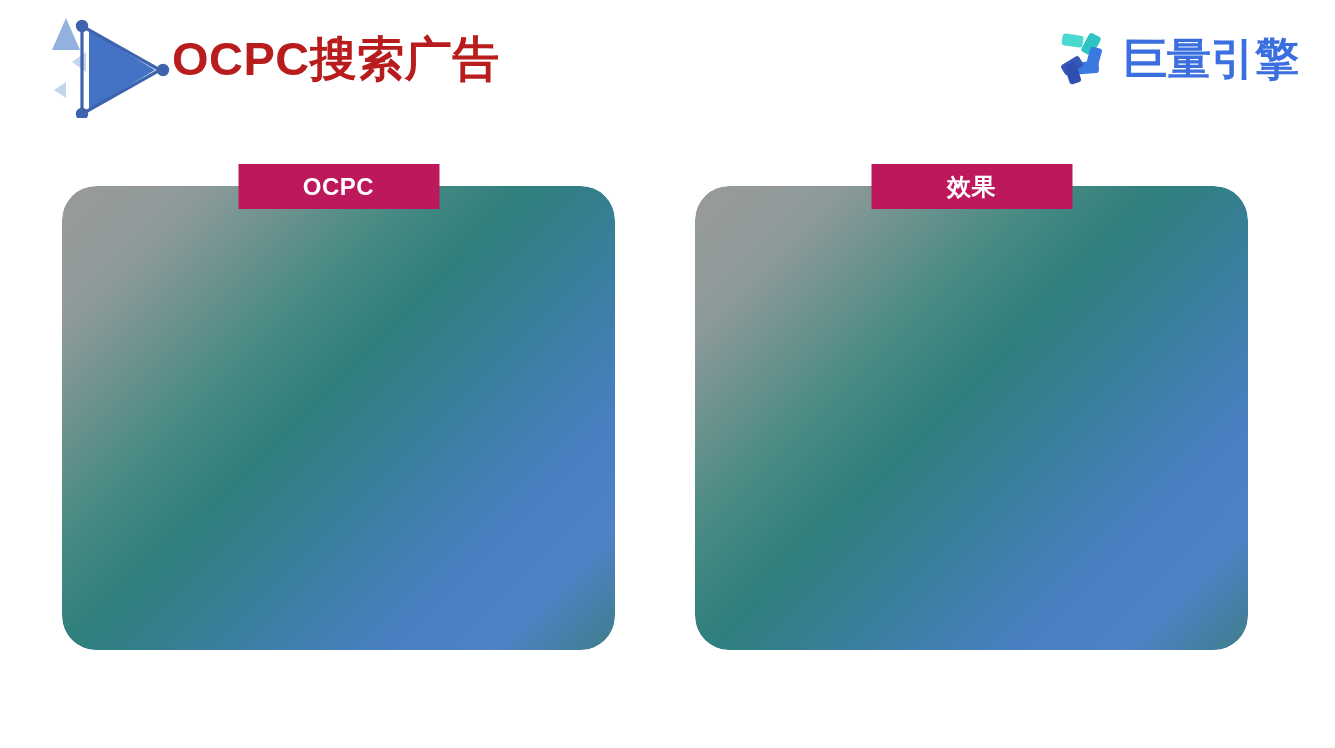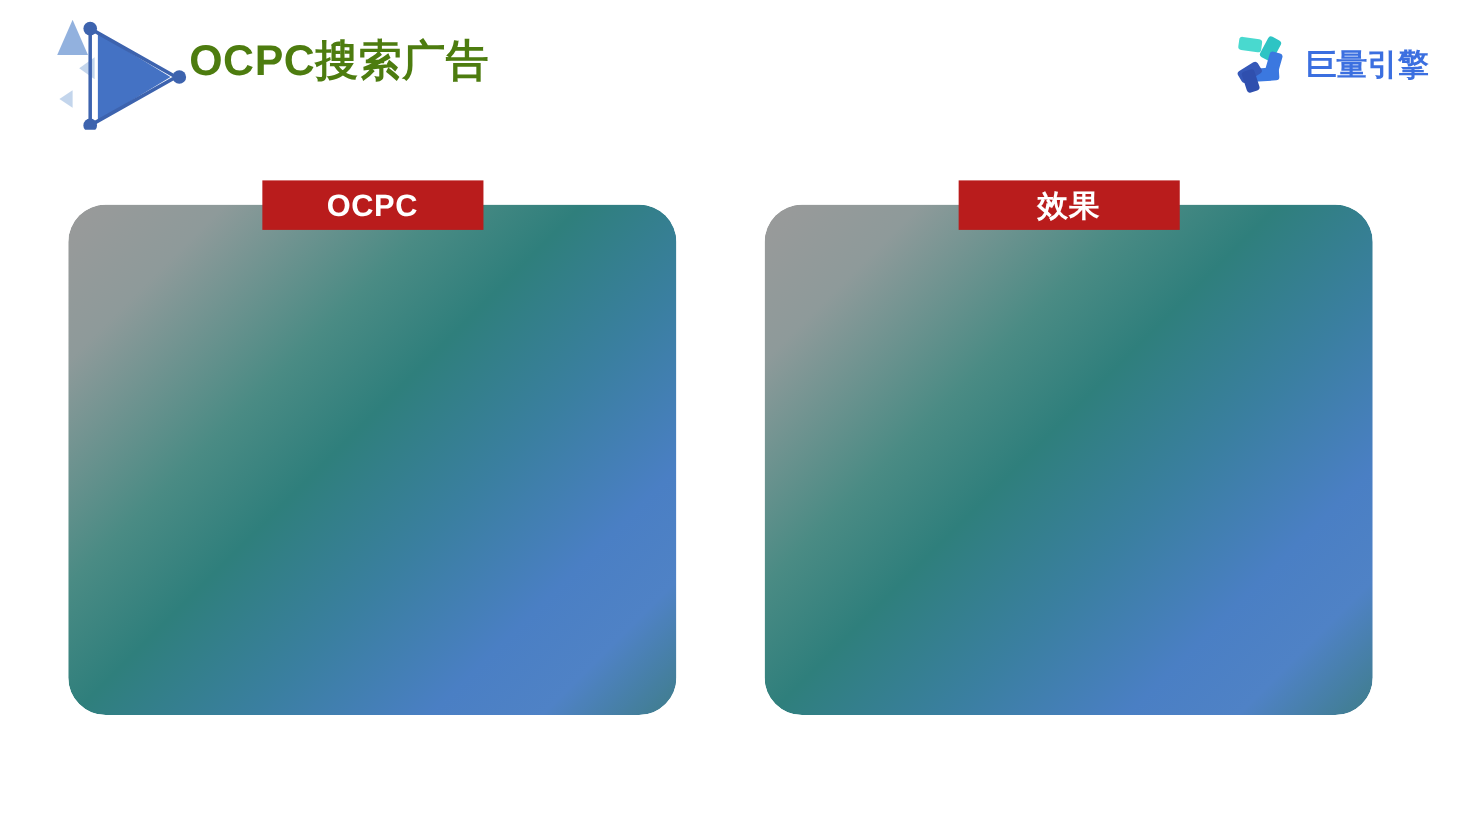--- a/index.html
+++ b/index.html
@@ -23,36 +23,36 @@
     width: 1335px; height: 125px;
   }
   #brand-mark {
     position: absolute;
     left: 32px; top: 8px;
     width: 150px; height: 110px;
   }
   #page-title {
     position: absolute;
     left: 172px; top: 28px;
-    font-size: 39px;
-    font-weight: bold;
-    color: #4d7c0f;
+    font-size: 47px;
+    font-weight: bold;
+    color: #b91c1c;
     letter-spacing: 0.5px;
     white-space: nowrap;
   }
   #ocean-logo {
     position: absolute;
     right: 36px; top: 28px;
     height: 62px;
     display: flex;
     align-items: center;
     gap: 10px;
   }
   #ocean-logo-text {
-    font-size: 28px;
+    font-size: 44px;
     font-weight: bold;
     color: #3b6fe0;
     letter-spacing: 0px;
     line-height: 1;
     white-space: nowrap;
   }
 
   
   .card-wrap {
     position: absolute;
@@ -95,23 +95,23 @@
     background: #ffffff;
     overflow: hidden;
   }
   .card-badge {
     position: absolute;
     top: -22px;
     left: 50%;
     transform: translateX(-50%);
     width: 201px;
     height: 45px;
-    background: #b91c1c;
+    background: #be185d;
     color: #ffffff;
-    font-size: 28px;
+    font-size: 24px;
     font-weight: bold;
     display: flex;
     align-items: center;
     justify-content: center;
     letter-spacing: 0.5px;
     z-index: 5;
   }
 
   
   .ocpc-body {

